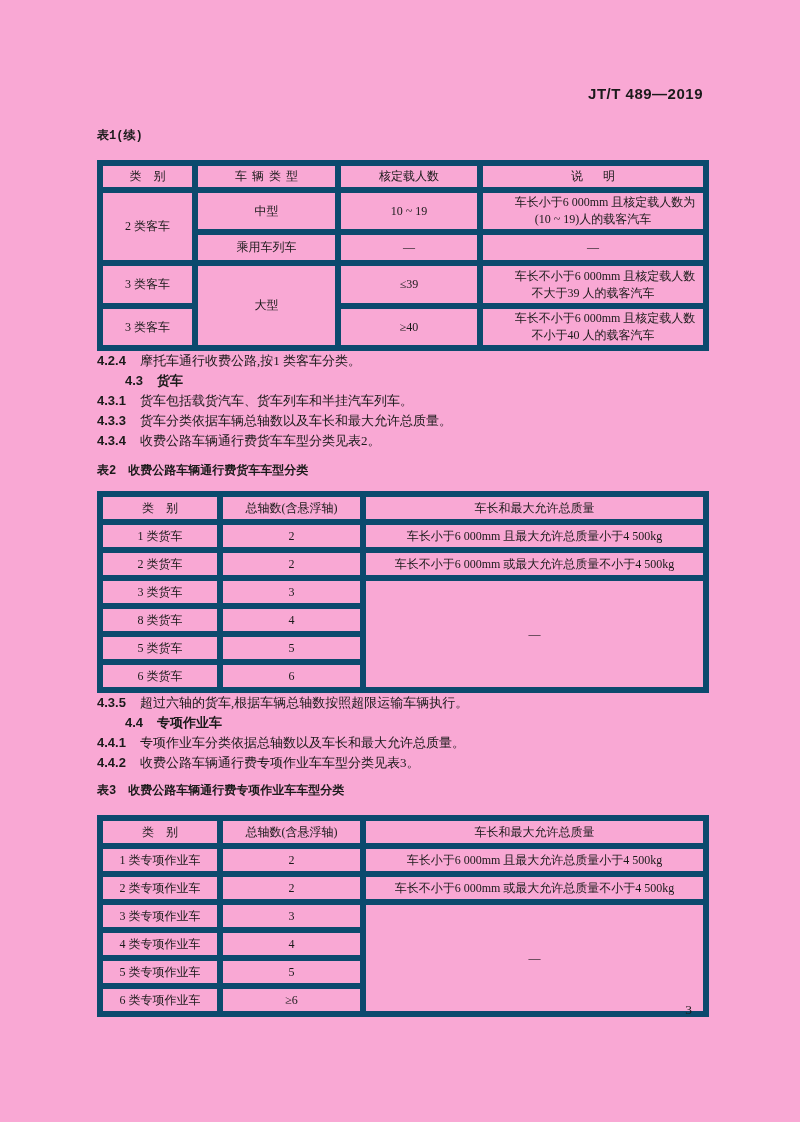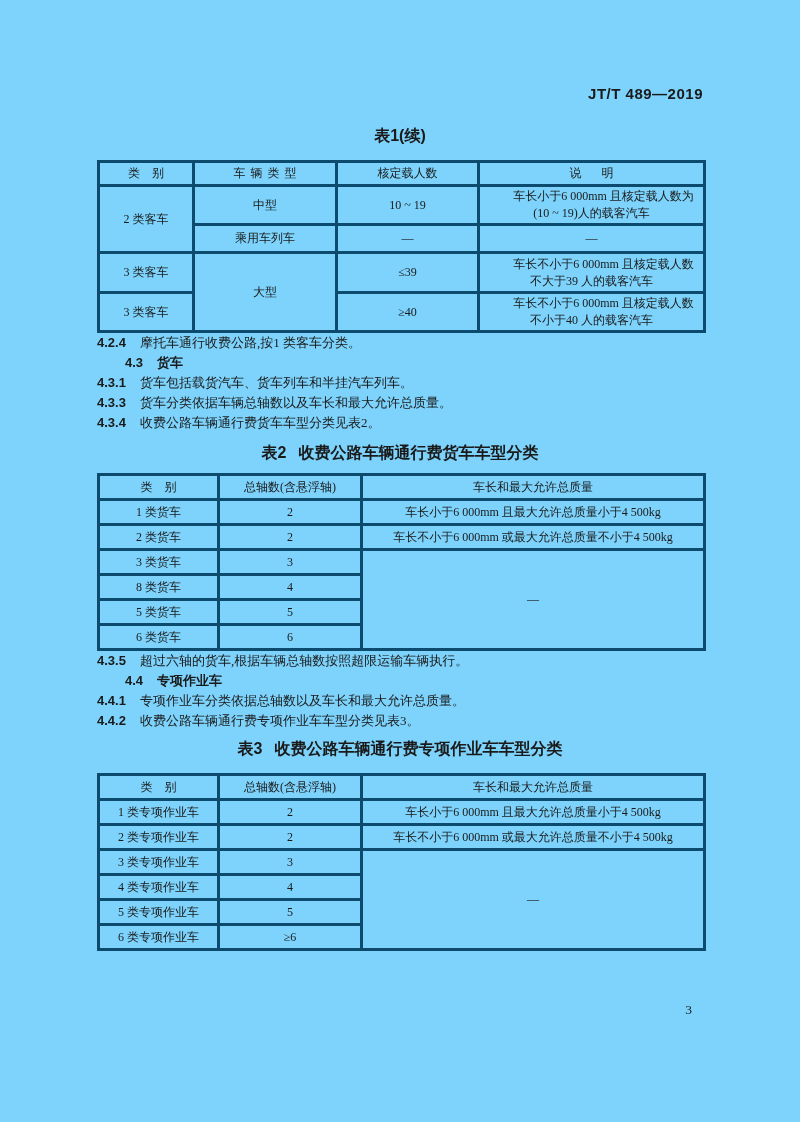--- a/index.html
+++ b/index.html
@@ -1,58 +1,57 @@
 <!DOCTYPE html>
 <html><head>
 <meta charset="utf-8">
 <style>
   html,body{margin:0;padding:0;background:#ffffff;}
   .page{
     position:relative;
     width:800px;height:1122px;
-    background:#7dd3fc;
+    background:#f9a8d4;
     box-sizing:border-box;
     padding:86px 97px 0 97px;
     font-family:"Liberation Serif","DejaVu Serif",serif;
     color:#1a1a1a;
     overflow:hidden;
   }
   .doc-header{
     text-align:right;
     font-family:"Liberation Sans","DejaVu Sans",sans-serif;
     font-weight:700;
     font-size:15px;
     letter-spacing:0.5px;
     height:16px;line-height:16px;
   }
   .tbl-title{
-    text-align:center;
-    font-family:Liberation Sans, sans-serif;
-    font-weight:700;
-    font-size:16px;
+    font-family:Liberation Mono, monospace;
+    font-weight:700;
+    font-size:12px;
     height:16px;line-height:16px;
   }
   .tbl-title .gap{display:inline-block;width:12px;}
   .t1-title{margin-top:26px;}
   .t2-title{margin-top:12px;}
   .t3-title{margin-top:10px;}
 
   table.tbl{
     width:606px;
     border-collapse:collapse;
     table-layout:fixed;
     font-size:12px;
     color:#1a1a1a;
     border:2px solid #1f1f1f;
   }
   .tbl1{margin-top:16px;}
   .tbl2{margin-top:12px;}
   .tbl3{margin-top:16px;}
   table.tbl th, table.tbl td{
-    border:3px solid #0c4a6e;
+    border:6px solid #0c4a6e;
     text-align:center;
     vertical-align:middle;
     font-weight:400;
     padding:1px 4px;
     overflow:hidden;
   }
   table.tbl tr.head th{border-bottom-width:2px;}
   table.tbl tr.grp-sep td{border-bottom-width:2px;}
   .tbl1 tr.head th{height:19px;}
   .tbl1 td.h1{height:31px;margin-left:44px;}

